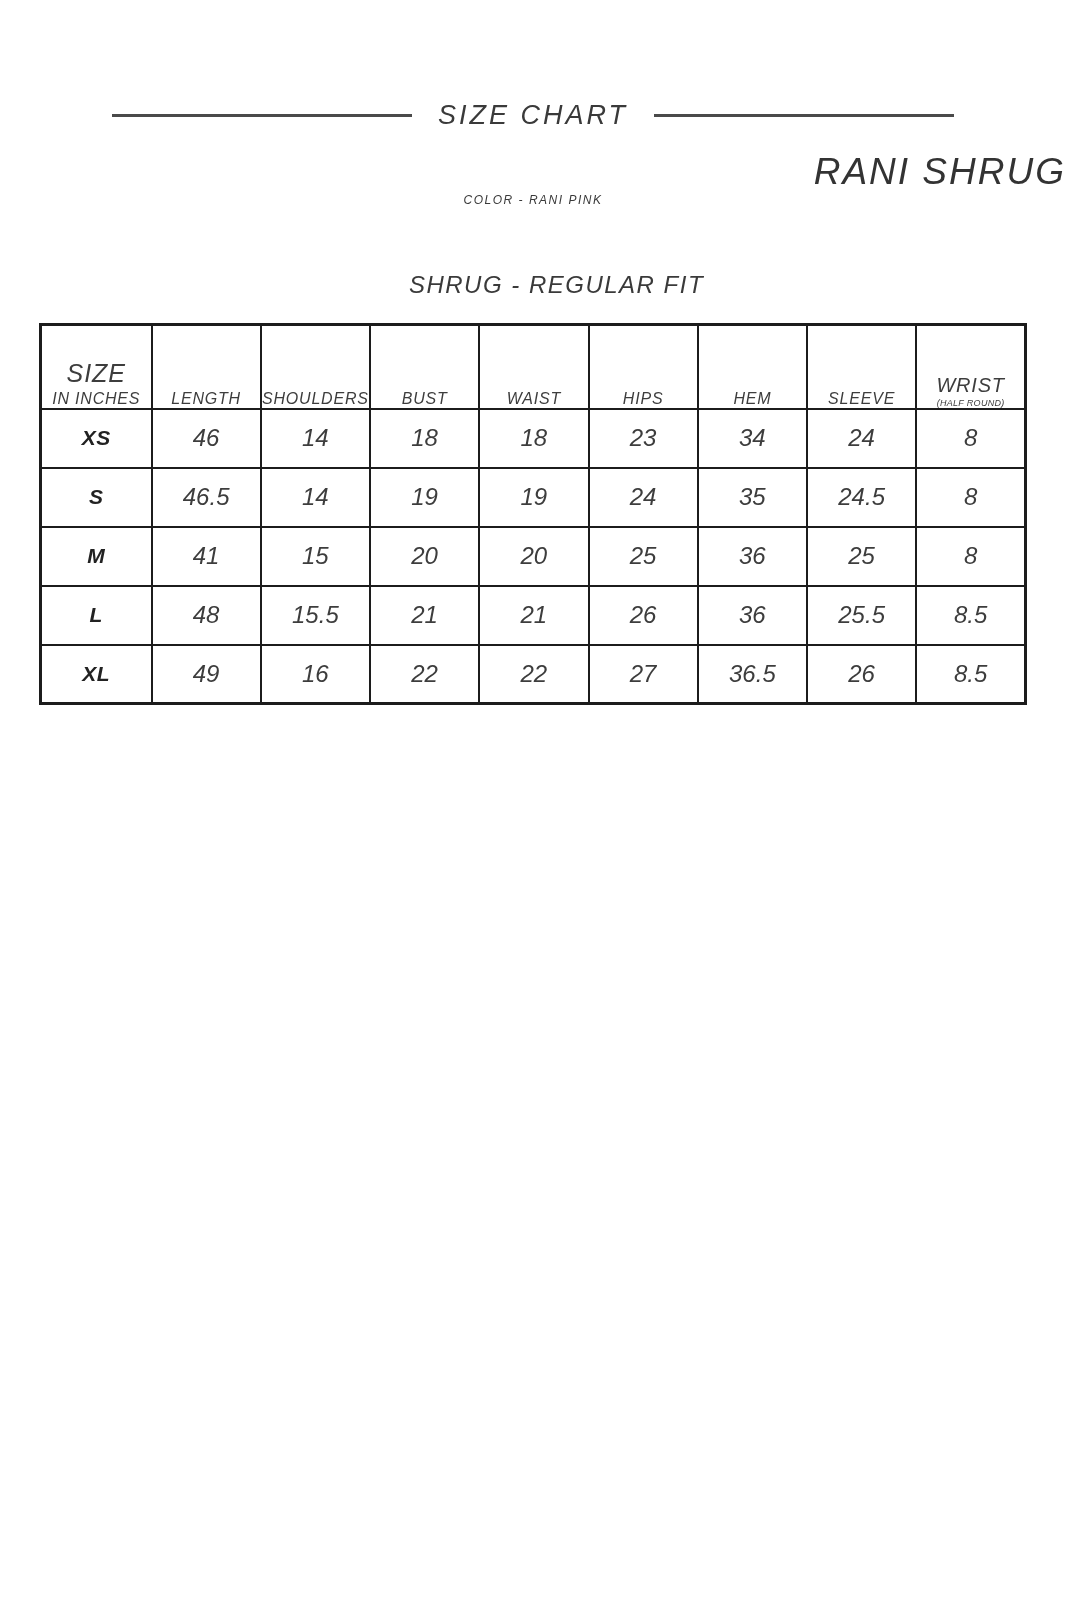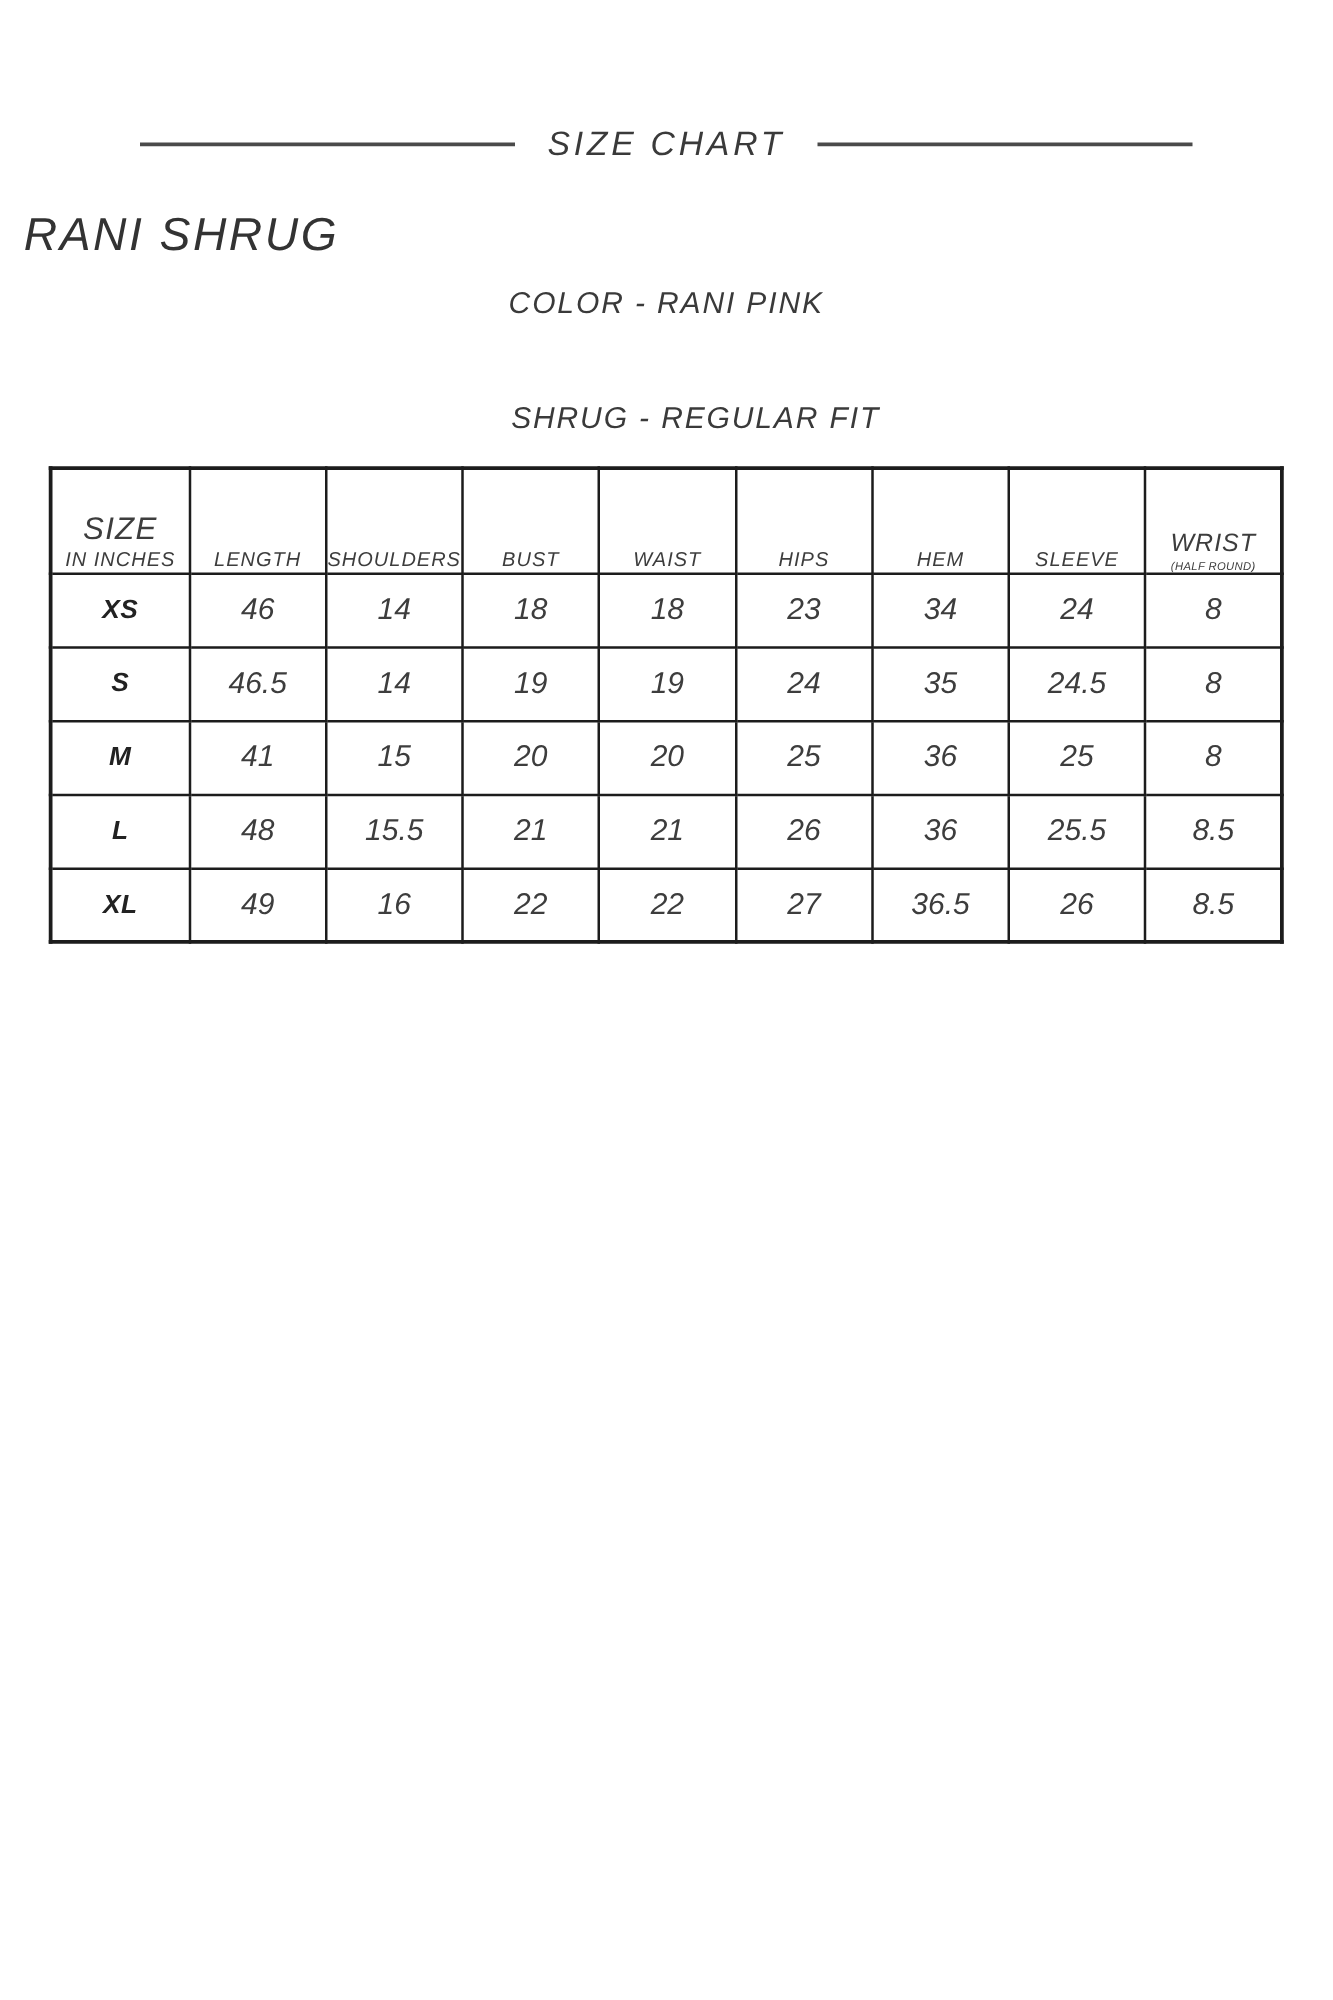--- a/index.html
+++ b/index.html
@@ -36,31 +36,31 @@
     background: #4a4a4a;
   }
   .main-title {
     font-size: 27px;
     letter-spacing: 3px;
     color: #3a3a3a;
     white-space: nowrap;
   }
 
   .product-name {
-    margin-top: 36px;
-    text-align: left;
+    margin-top: 20px;
+    text-align: right;
     font-size: 37px;
     letter-spacing: 2px;
     color: #333333;
     padding-left: 19px;
   }
   .color-line {
-    margin-top: 20px;
+    margin-top: 0;
     text-align: center;
-    font-size: 24px;
+    font-size: 12px;
     letter-spacing: 1.5px;
     color: #3a3a3a;
   }
   .fit-line {
     margin-top: 64px;
     text-align: center;
     font-size: 24px;
     letter-spacing: 1.5px;
     color: #3a3a3a;
     padding-left: 47px;

